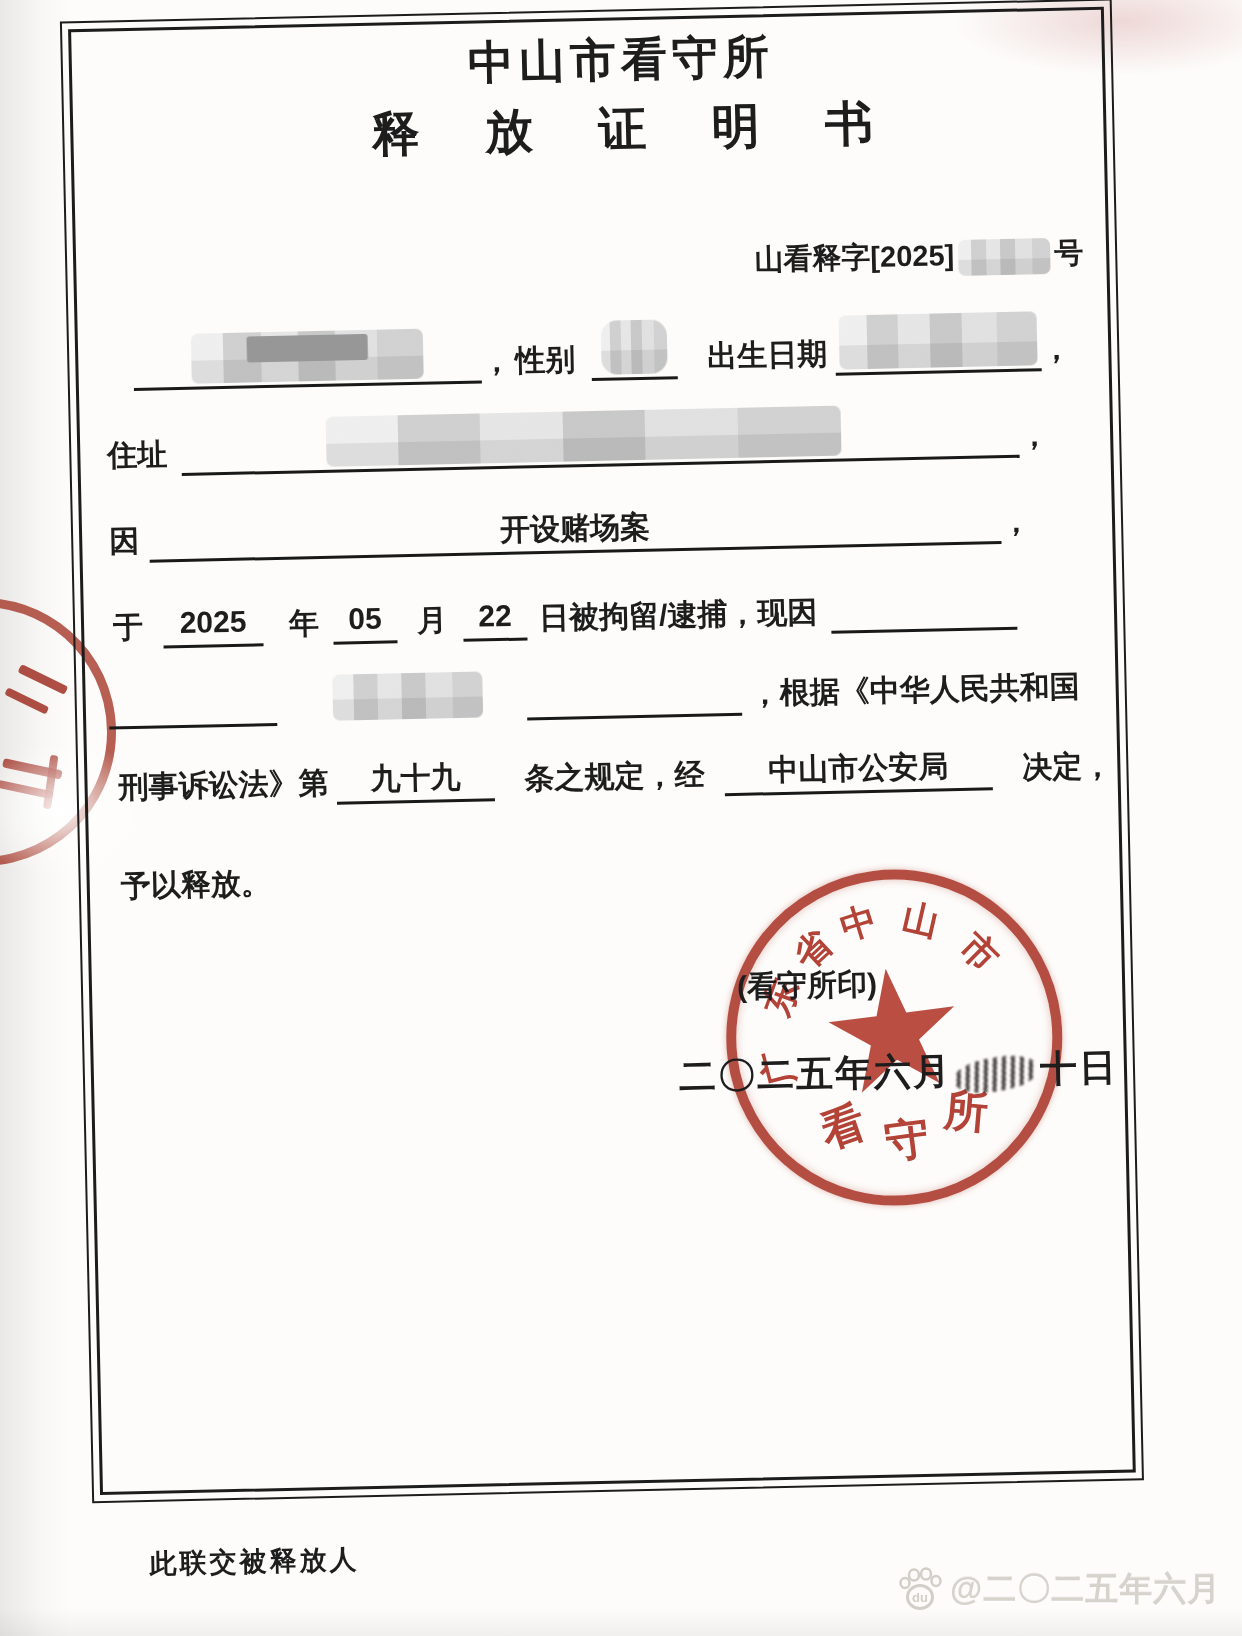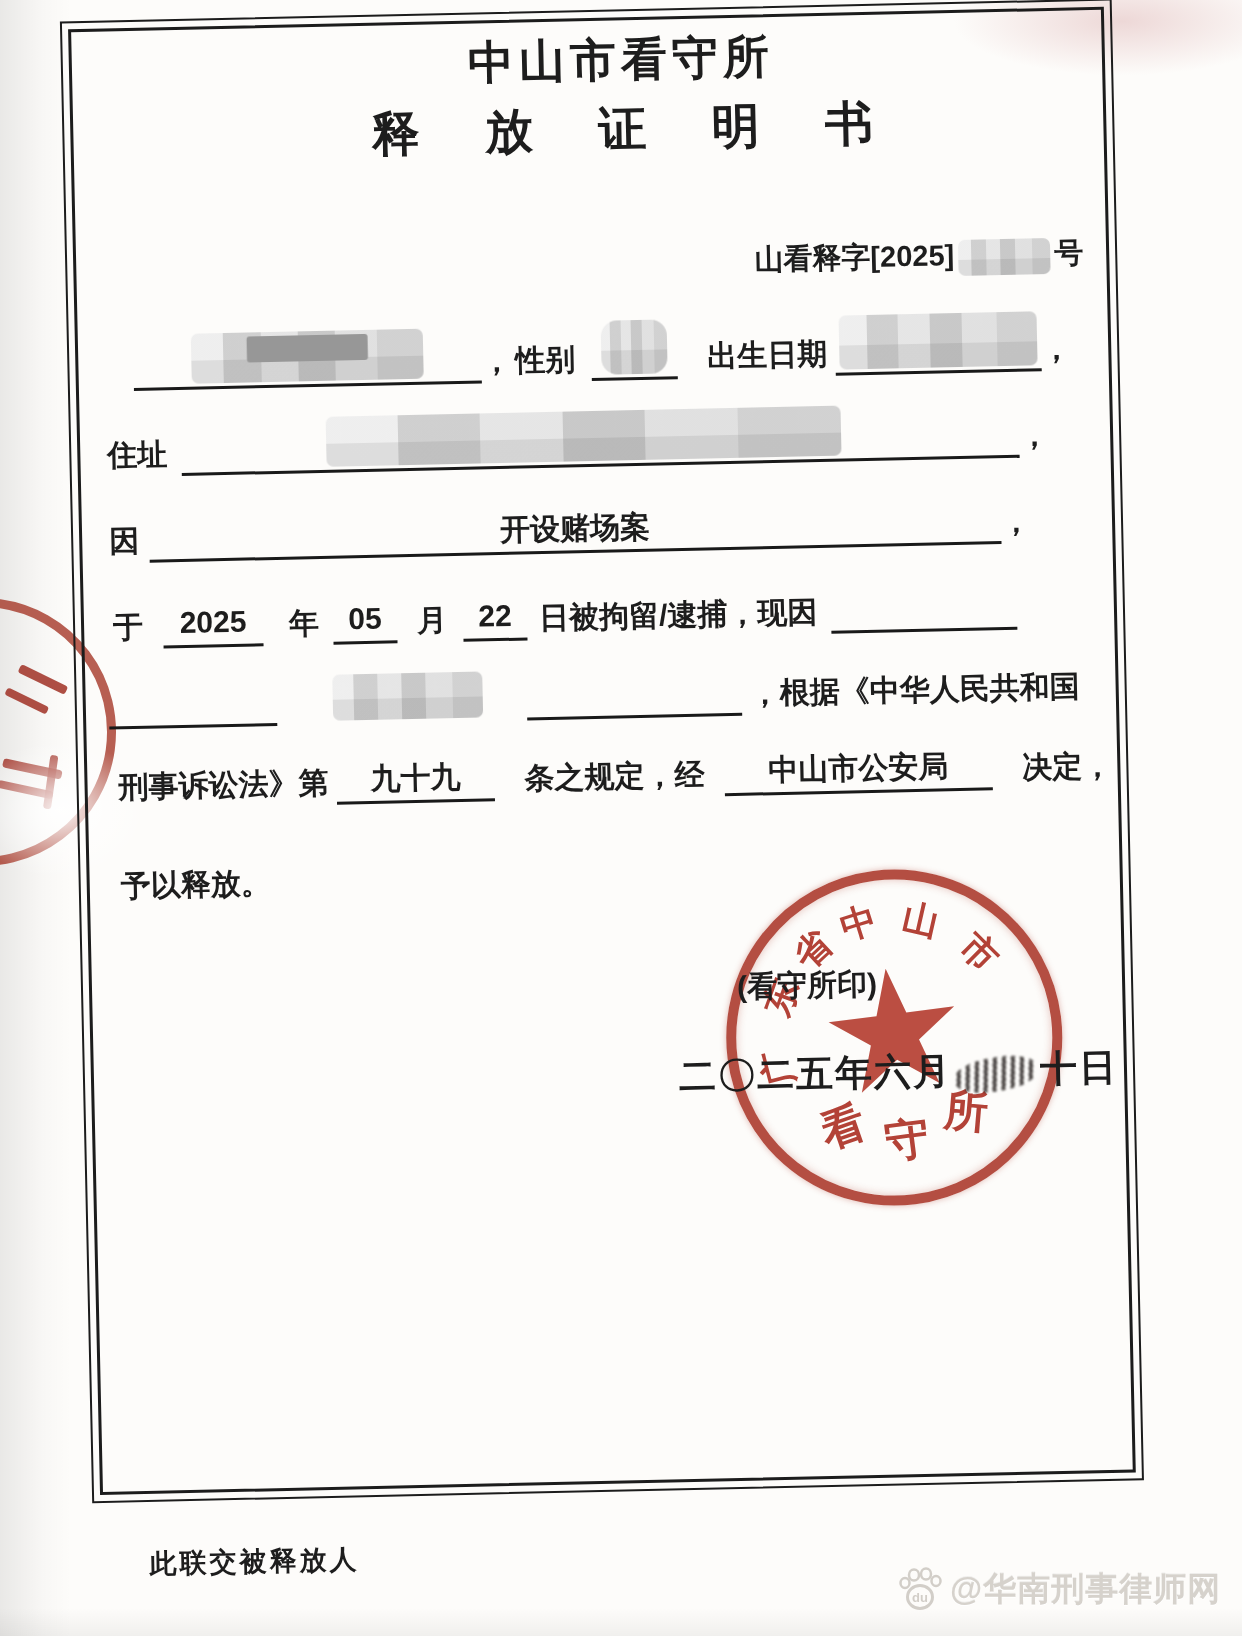--- a/index.html
+++ b/index.html
@@ -215,16 +215,16 @@
 
   <div class="watermark">
     <svg width="48" height="46" viewBox="0 0 48 46">
       <ellipse cx="9" cy="17" rx="4.5" ry="5" fill="none" stroke="#d2cec8" stroke-width="2.5"></ellipse>
       <ellipse cx="18" cy="9" rx="5" ry="5.5" fill="none" stroke="#d2cec8" stroke-width="2.5"></ellipse>
       <ellipse cx="30" cy="8" rx="5" ry="5.5" fill="none" stroke="#d2cec8" stroke-width="2.5"></ellipse>
       <ellipse cx="40" cy="15" rx="4.5" ry="5" fill="none" stroke="#d2cec8" stroke-width="2.5"></ellipse>
       <ellipse cx="24" cy="31" rx="12.5" ry="11.5" fill="none" stroke="#d2cec8" stroke-width="3"></ellipse>
       <text x="24" y="36" text-anchor="middle" font-size="13" font-weight="bold" fill="#d2cec8">du</text>
     </svg>
-    <span class="wm-text">@华南刑事律师网</span>
+    <span class="wm-text">@二〇二五年六月</span>
   </div>
 
 </div>
 
 </body></html>

